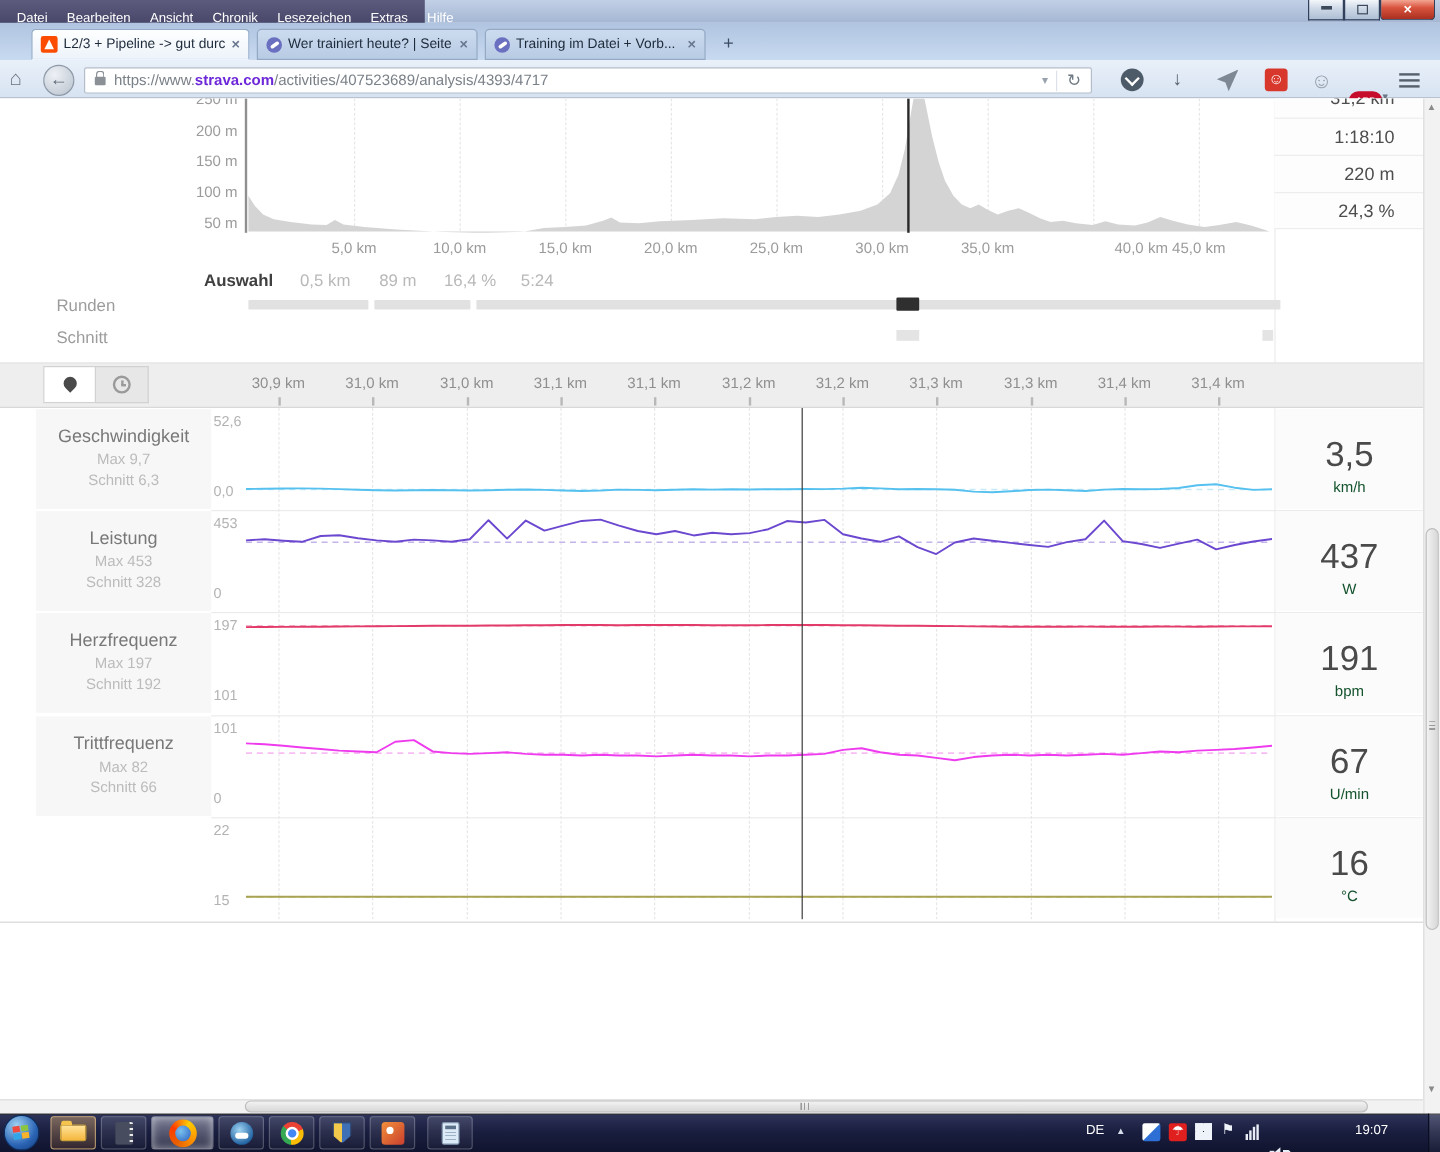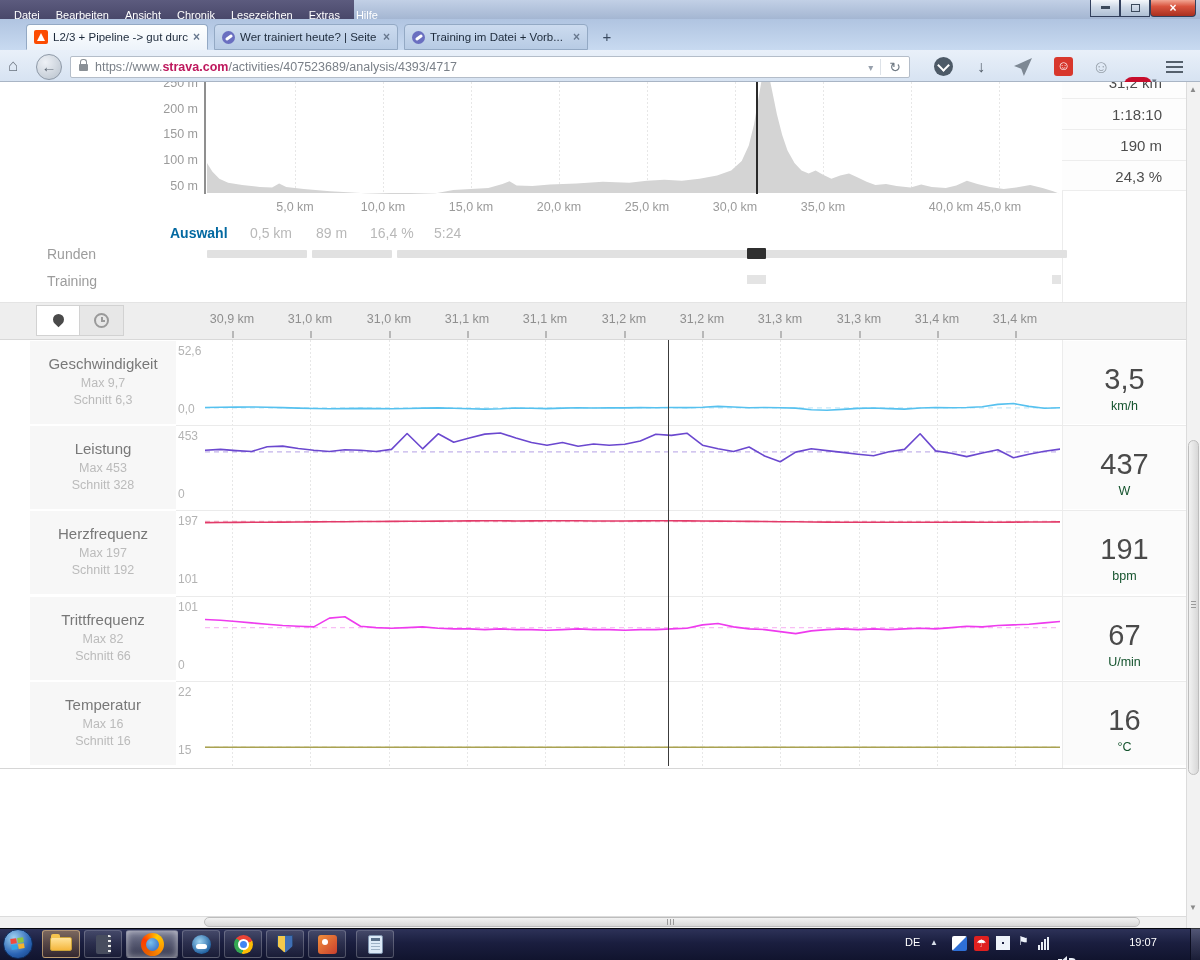--- a/index.html
+++ b/index.html
@@ -40,21 +40,21 @@
   .home{left:8px;top:56px;font-size:17px;color:#6a737f;}
   .backbtn{left:36px;top:54px;width:26px;height:26px;border-radius:50%;border:1px solid #8e99a7;
     background:radial-gradient(circle at 35% 30%,#eef1f6,#b7c1cc);color:#5d6773;font-size:15px;
     text-align:center;line-height:24px;box-sizing:border-box;}
   .urlbar{left:70px;top:56px;width:840px;height:22px;background:#fff;border:1px solid #b4bdc9;
     border-radius:2px;display:flex;align-items:center;font-size:12.5px;box-sizing:border-box;}
   .lock{width:9px;height:7px;background:#8a9096;border-radius:1px;position:relative;margin:0 7px 0 8px;flex:0 0 9px;}
   .lock::before{content:"";position:absolute;left:1px;top:-5px;width:7px;height:6px;border:1.5px solid #8a9096;
     border-bottom:none;border-radius:3px 3px 0 0;box-sizing:border-box;}
   .u-pre,.u-path{color:#7a8088;}
-  .u-dom{color:#be185d;font-weight:bold;}
+  .u-dom{color:#6d28d9;font-weight:bold;}
   .u-spacer{flex:1;}
   .u-dd{color:#98a1ad;font-size:10px;padding:0 7px;}
   .u-rl{color:#6f7983;font-size:14px;padding:0 8px;border-left:1px solid #dde2e8;}
   .pocket{width:19px;height:19px;border-radius:50%;background:#4d5a67;position:relative;}
   .pocket::after{content:"";position:absolute;left:5px;top:4px;width:7px;height:7px;border-left:2.5px solid #fff;
     border-bottom:2.5px solid #fff;transform:rotate(-45deg);}
   .dlarrow{color:#55606c;font-size:16px;font-weight:bold;}
   .send{width:18px;height:18px;background:#7d8894;clip-path:polygon(0% 45%,100% 0%,55% 100%,40% 60%);}
   .redsmile{width:19px;height:19px;border-radius:3px;background:#d8372c;color:#fff;font-size:13px;
     line-height:18px;text-align:center;}
@@ -64,21 +64,21 @@
   .abpcaret{color:#6b7684;font-size:9px;vertical-align:4px;}
   .burger div{width:17px;height:2px;background:#55606c;margin:3px 0;}
   
   .content{left:0;top:82px;width:1200px;height:886px;background:#fff;overflow:hidden;}
   .vgrid{width:1px;background-image:linear-gradient(to bottom,#e7e7e7 55%,rgba(0,0,0,0) 55%);
     background-size:1px 4px;}
   .elab{width:70px;left:128px;text-align:right;font-size:12.5px;color:#9b9b9b;}
   .exlab{width:70px;top:118px;text-align:center;font-size:12.5px;color:#9b9b9b;}
   .statrow{left:1062px;width:124px;height:31px;line-height:31px;text-align:right;padding-right:24px;
     box-sizing:border-box;font-size:15px;color:#4e4e4e;border-top:1px solid #ededed;background:#fdfdfd;}
-  .sel-label{font-size:14px;font-weight:bold;color:#0369a1;}
+  .sel-label{font-size:14px;font-weight:bold;color:#404040;}
   .sel-val{font-size:14px;color:#b8b8b8;}
   .rowlab{font-size:14px;color:#9c9c9c;}
   .lapbar{top:168px;height:8px;background:#e1e1e1;border-radius:1px;}
   .tickstrip{left:0;top:220px;width:1186px;height:38px;background:#eeeeee;border-top:1px solid #e4e4e4;
     border-bottom:1px solid #d8d8d8;box-sizing:border-box;}
   .tgl{top:223px;width:44px;height:31px;box-sizing:border-box;display:flex;align-items:center;justify-content:center;}
   .tgl.on{background:#fff;border:1px solid #d2d2d2;}
   .tgl.off{background:#e7e7e7;border:1px solid #d2d2d2;border-left:none;}
   .pin{width:11px;height:11px;background:#4a4a4a;border-radius:50% 50% 50% 0;transform:rotate(-45deg);margin-top:-3px;}
   .clock{width:15px;height:15px;border:2px solid #9a9a9a;border-radius:50%;position:relative;box-sizing:border-box;}
@@ -271,35 +271,35 @@
     <span class="abs exlab" style="left:524px">20,0 km</span>
     <span class="abs exlab" style="left:612px">25,0 km</span>
     <span class="abs exlab" style="left:700px">30,0 km</span>
     <span class="abs exlab" style="left:788px">35,0 km</span>
     <span class="abs exlab" style="left:916px">40,0 km</span>
     <span class="abs exlab" style="left:964px">45,0 km</span>
 
     <div class="abs" style="left:1062px;top:0;height:686px;border-left:1px solid #ececec;"></div>
     <div class="abs statrow" style="top:-15px;border-top:none;">31,2 km</div>
     <div class="abs statrow" style="top:16px;">1:18:10</div>
-    <div class="abs statrow" style="top:47px;">190 m</div>
+    <div class="abs statrow" style="top:47px;">220 m</div>
     <div class="abs statrow" style="top:78px;border-bottom:1px solid #ededed;">24,3 %</div>
 
     <span class="abs sel-label" style="left:170px;top:143px;">Auswahl</span>
     <span class="abs sel-val" style="left:250px;top:143px;">0,5 km</span>
     <span class="abs sel-val" style="left:316px;top:143px;">89 m</span>
     <span class="abs sel-val" style="left:370px;top:143px;">16,4 %</span>
     <span class="abs sel-val" style="left:434px;top:143px;">5:24</span>
 
     <span class="abs rowlab" style="left:47px;top:164px;">Runden</span>
     <div class="abs lapbar" style="left:207px;width:100px;"></div>
     <div class="abs lapbar" style="left:312px;width:80px;"></div>
     <div class="abs lapbar" style="left:397px;width:670px;"></div>
     <div class="abs" style="left:747px;top:166px;width:19px;height:11px;background:#2f2f2f;border-radius:1px;"></div>
-    <span class="abs rowlab" style="left:47px;top:191px;">Training</span>
+    <span class="abs rowlab" style="left:47px;top:191px;">Schnitt</span>
     <div class="abs" style="left:747px;top:193px;width:19px;height:9px;background:#e4e4e4;"></div>
     <div class="abs" style="left:1052px;top:193px;width:9px;height:9px;background:#e4e4e4;"></div>
 
     <div class="abs tickstrip"></div>
     <div class="abs tgl on" style="left:36px;">
         <div class="pin"></div>
       </div>
     <div class="abs tgl off" style="left:80px;">
         <div class="clock"></div>
       </div>
@@ -389,25 +389,20 @@
     <svg class="abs rowchart" style="top:514px;" viewBox="0 0 855 86">
         <line x1="0" y1="31.6" x2="855" y2="31.6" stroke="#f8bdf4" stroke-width="1.3" stroke-dasharray="5 4"></line>
         <polyline points="0.0,23.5 15.5,24.2 31.1,25.5 46.6,26.9 62.2,28.2 77.7,29.5 93.3,30.2 108.8,30.9 124.4,22.1 139.9,20.8 155.5,30.2 171.0,31.6 186.5,32.2 202.1,31.6 217.6,30.9 233.2,32.2 248.7,32.9 264.3,32.9 279.8,33.6 295.4,32.9 310.9,33.6 326.5,33.6 342.0,34.3 357.5,33.6 373.1,32.9 388.6,33.6 404.2,33.6 419.7,34.3 435.3,33.6 450.8,33.6 466.4,32.9 481.9,32.2 497.5,28.9 513.0,27.5 528.5,30.9 544.1,32.9 559.6,33.6 575.2,35.6 590.7,37.6 606.3,34.9 621.8,33.6 637.4,32.9 652.9,33.6 668.5,32.9 684.0,33.6 699.5,32.9 715.1,32.2 730.6,32.9 746.2,31.6 761.7,30.2 777.3,30.9 792.8,29.5 808.4,28.9 823.9,28.2 839.5,26.9 855.0,25.5" fill="none" stroke="#ee3bee" stroke-width="1.6" stroke-linejoin="round" stroke-linecap="round"></polyline>
       </svg>
     <div class="abs valbox" style="top:515px;">
       <div class="valbig">67</div>
       <div class="valunit">U/min</div>
     </div>
 
     <div class="abs hsep" style="top:599px"></div>
-    <div class="abs lblbox" style="top:600px;">
-      <div class="lbl-t">Temperatur</div>
-      <div class="lbl-m">Max 16</div>
-      <div class="lbl-a">Schnitt 16</div>
-    </div>
     <span class="abs yax" style="top:603px">22</span>
     <span class="abs yax" style="top:661px">15</span>
     <svg class="abs rowchart" style="top:599px;" viewBox="0 0 855 86">
         <line x1="0" y1="66.3" x2="855" y2="66.3" stroke="#cfc98f" stroke-width="1.3" stroke-dasharray="5 4"></line>
         <polyline points="0.0,66.3 855.0,66.3" fill="none" stroke="#a9a252" stroke-width="1.6" stroke-linejoin="round" stroke-linecap="round"></polyline>
       </svg>
     <div class="abs valbox" style="top:600px;">
       <div class="valbig">16</div>
       <div class="valunit">°C</div>
     </div>

